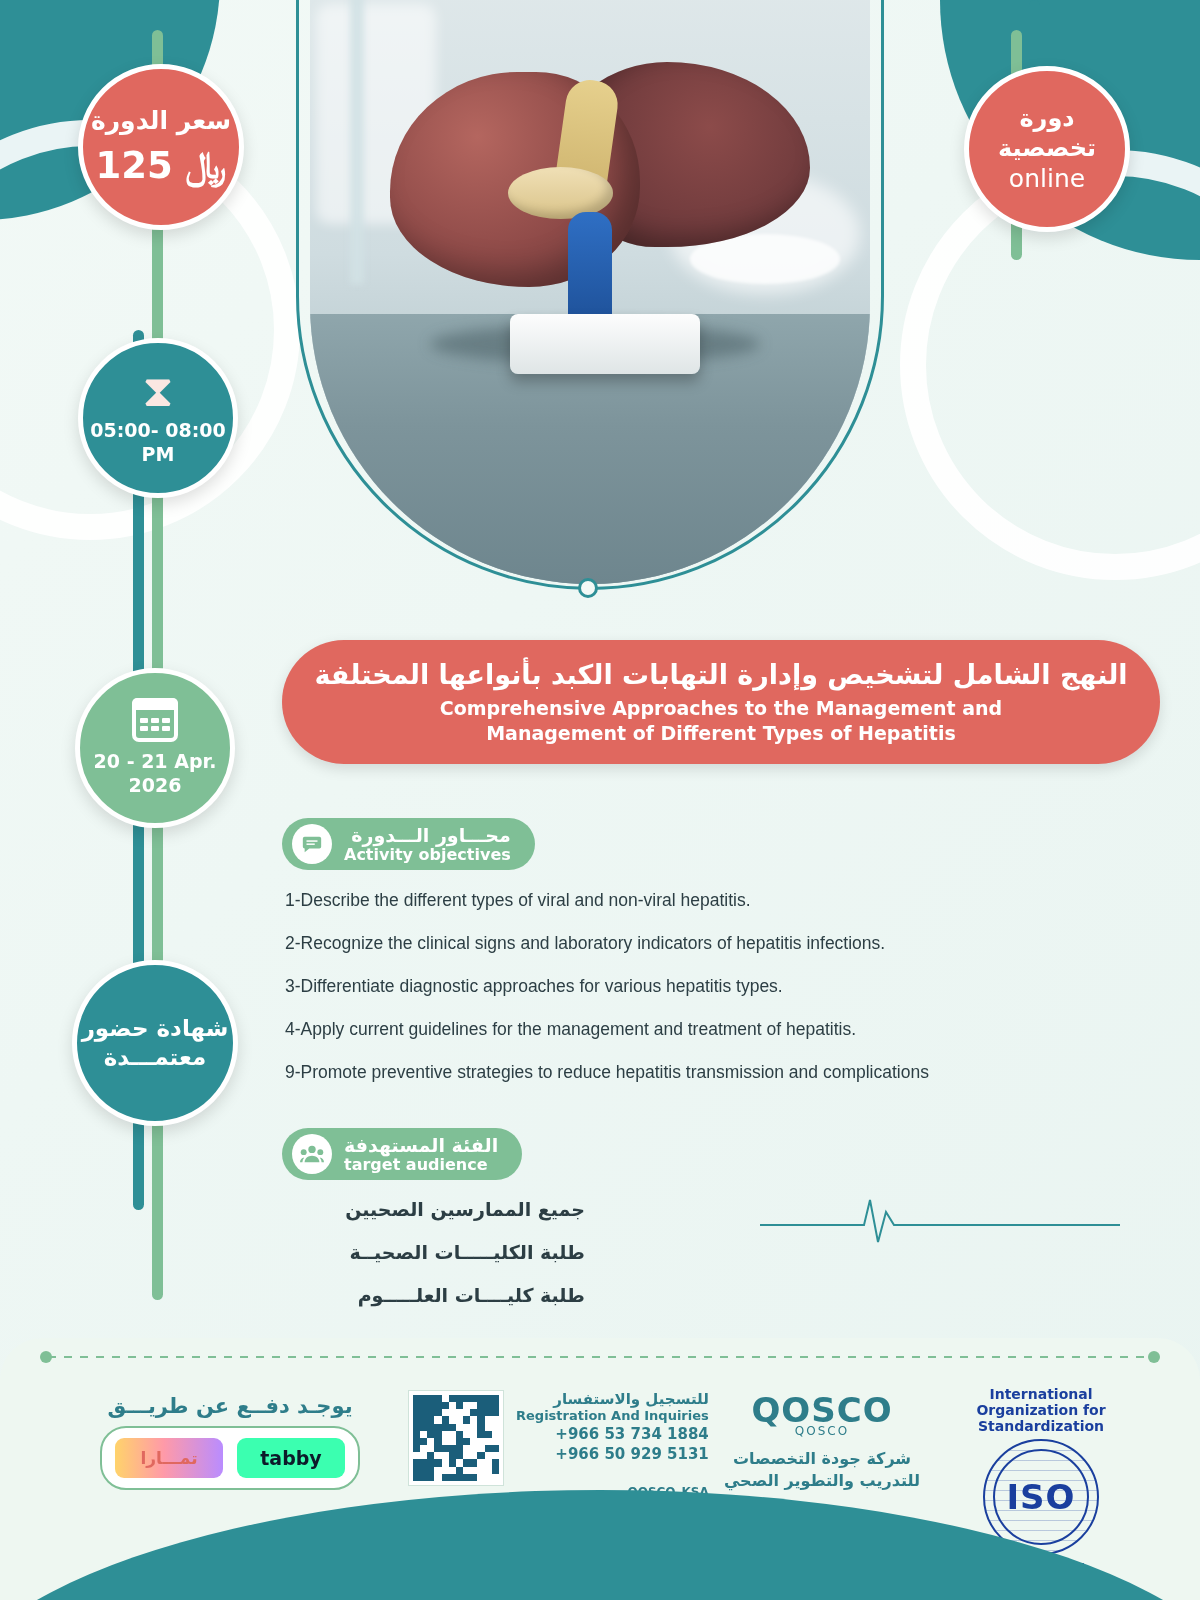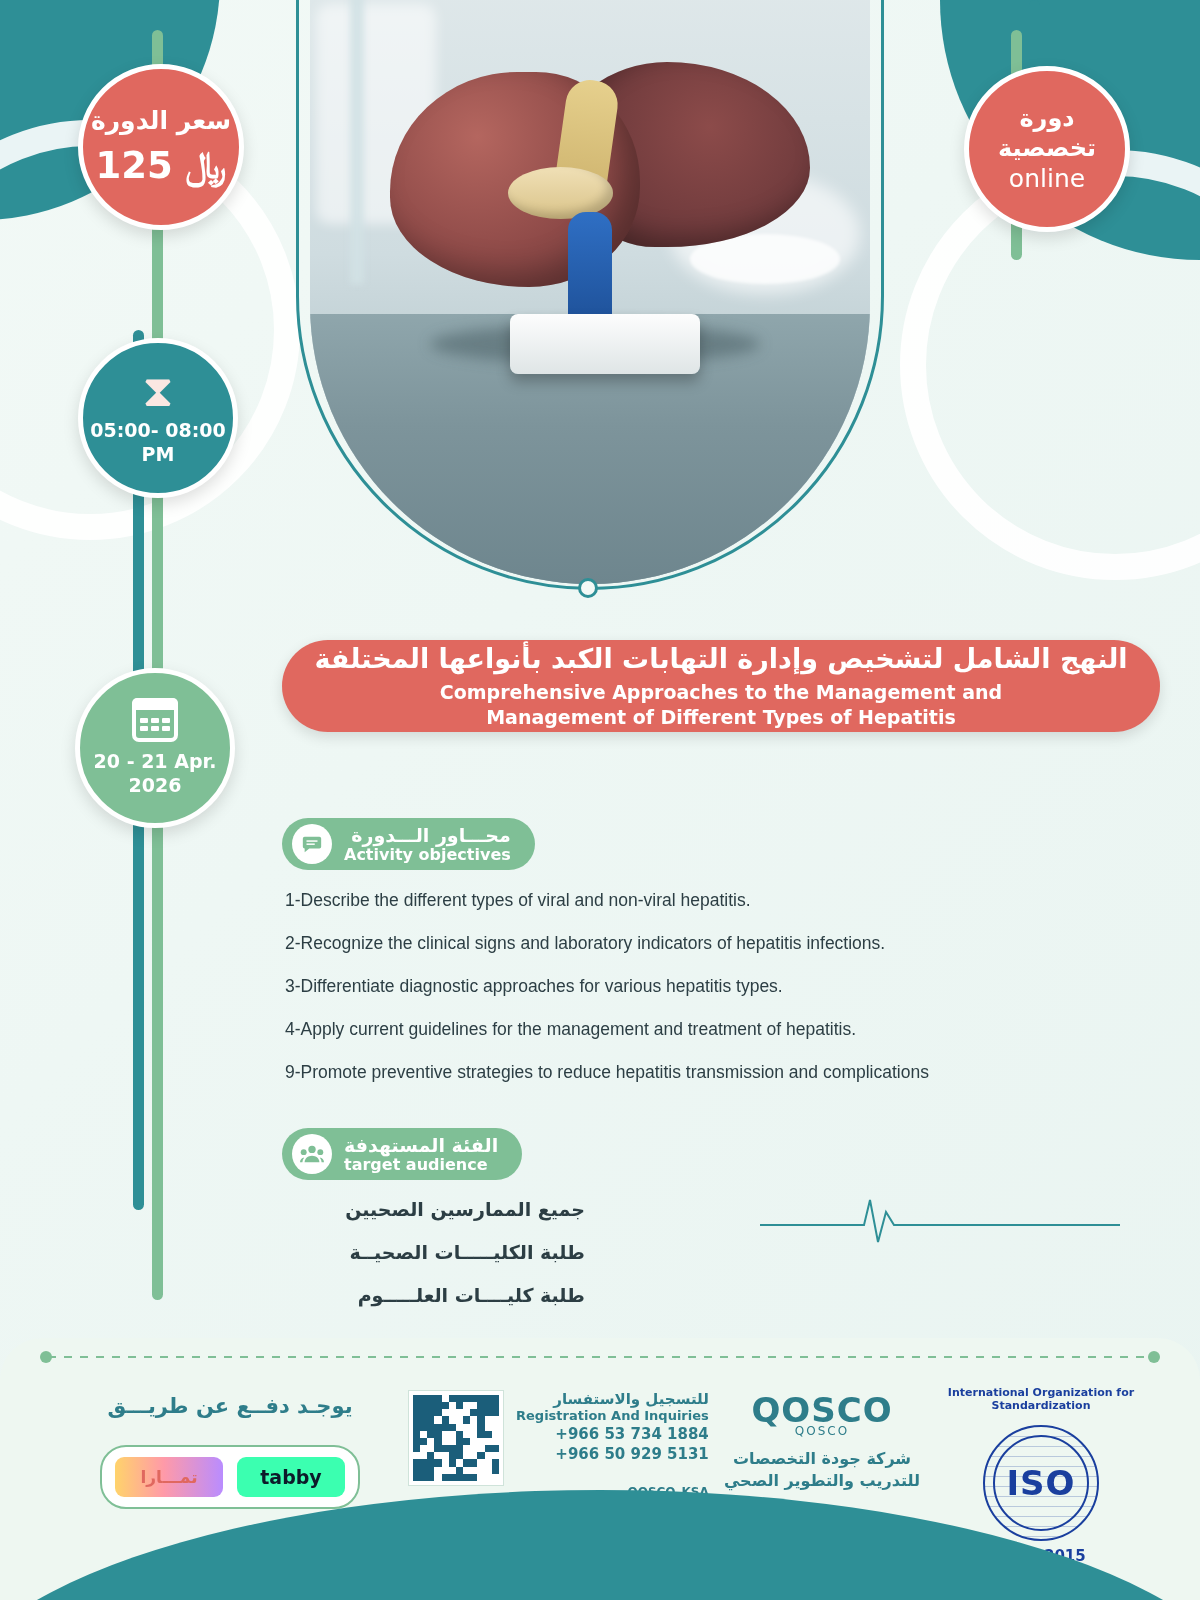--- a/index.html
+++ b/index.html
@@ -152,21 +152,21 @@
   .cal-icon { width: 46px; height: 44px; border: 4px solid #ffffff; border-radius: 7px;
      position: relative; }
   .cal-icon::before { content:""; position:absolute; left:-4px; right:-4px; top:-4px; height: 12px;
      background:#ffffff; border-radius: 5px 5px 0 0; }
   .cal-dots { position:absolute; left:4px; right:4px; top:16px; display:grid;
      grid-template-columns: repeat(3,1fr); gap:3px; }
   .cal-dots i { display:block; height:5px; background:#ffffff; border-radius:1px; }
 
   
   .title-banner {
-    position: absolute; left: 282px; top: 640px; width: 878px; height: 92px;
+    position: absolute; left: 282px; top: 640px; width: 878px; height: 124px;
     background: #e0685f; border-radius: 62px;
     display: flex; flex-direction: column; align-items: center; justify-content: center;
     color: #ffffff; text-align: center;
     box-shadow: 0 5px 14px rgba(0,0,0,.12);
   }
   .title-ar { font-size: 27px; font-weight: 800; direction: rtl; }
   .title-en { font-size: 19px; font-weight: 700; line-height: 1.3; margin-top: 6px; }
 
   
   .pill {
@@ -213,21 +213,21 @@
      background:#7fbf96; }
   .footer-dot.l { left: 40px; }
   .footer-dot.r { right: 40px; }
   .footer-bottom-wave {
     position: absolute; left: -60px; bottom: -120px; width: 1320px; height: 230px;
     background: #2e8f96; border-radius: 50% 50% 0 0 / 100% 100% 0 0;
   }
   .pay-block { position: absolute; left: 100px; top: 56px; width: 260px; text-align: center; }
   .pay-title { font-size: 21px; color: #2e7d8a; font-weight: 700; direction: rtl; }
   .pay-box {
-    margin-top: 27px; border: 2px solid #7fbf96; border-radius: 26px;
+    margin-top: 8px; border: 2px solid #7fbf96; border-radius: 26px;
     padding: 10px 12px; display: flex; gap: 14px; justify-content: center; align-items: center;
     background: #ffffff;
   }
   .pay-tamara {
     width: 108px; height: 40px; border-radius: 9px;
     background: linear-gradient(90deg,#ffd36b 0%, #ff9aa8 45%, #b98cff 100%);
     display:flex; align-items:center; justify-content:center;
     color: #e0685f; font-weight: 800; font-size: 17px; direction: rtl;
   }
   .pay-tabby {
@@ -259,21 +259,21 @@
     border: 2px solid #1a3f9e; position: relative;
     background: repeating-linear-gradient(to bottom, transparent 0 9px, rgba(26,63,158,.25) 9px 10px);
   }
   .iso-circle::after {
     content:""; position:absolute; inset:8px; border-radius:50%; border:2px solid #1a3f9e;
   }
   .iso-text {
     position:absolute; inset:0; display:flex; align-items:center; justify-content:center;
     font-size: 34px; font-weight: 900; color:#1a3f9e; letter-spacing:1px;text-align:center;
   }
-  .iso-arc { font-size: 11px; font-weight: 700; margin-bottom: 13px; }
+  .iso-arc { font-size: 14px; font-weight: 700; margin-bottom: 5px; }
   .iso-num { font-size: 15px; font-weight: 800; margin-top: 6px; }
 </style>
 </head>
 <body>
 
 <div class="poster">
 
   <div class="corner-tl"></div>
   <div class="corner-tr"></div>
   <div class="wave-left"></div>
@@ -322,20 +322,23 @@
           <i></i>
           <i></i>
           <i></i>
           <i></i>
           <i></i>
         </div>
     </div>
     <div class="t2">20 - 21 Apr. 2026</div>
   </div>
 
+  <div class="badge badge-cert">
+    <div class="t1">شهادة حضور معتمـــدة</div>
+  </div>
 
   <div class="badge badge-online">
     <div class="t1">دورة تخصصية</div>
     <div class="t2">online</div>
   </div>
 
   <div class="title-banner">
     <div class="title-ar">النهج الشامل لتشخيص وإدارة التهابات الكبد بأنواعها المختلفة</div>
     <div class="title-en">
       <div>Comprehensive Approaches to the Management and</div>

